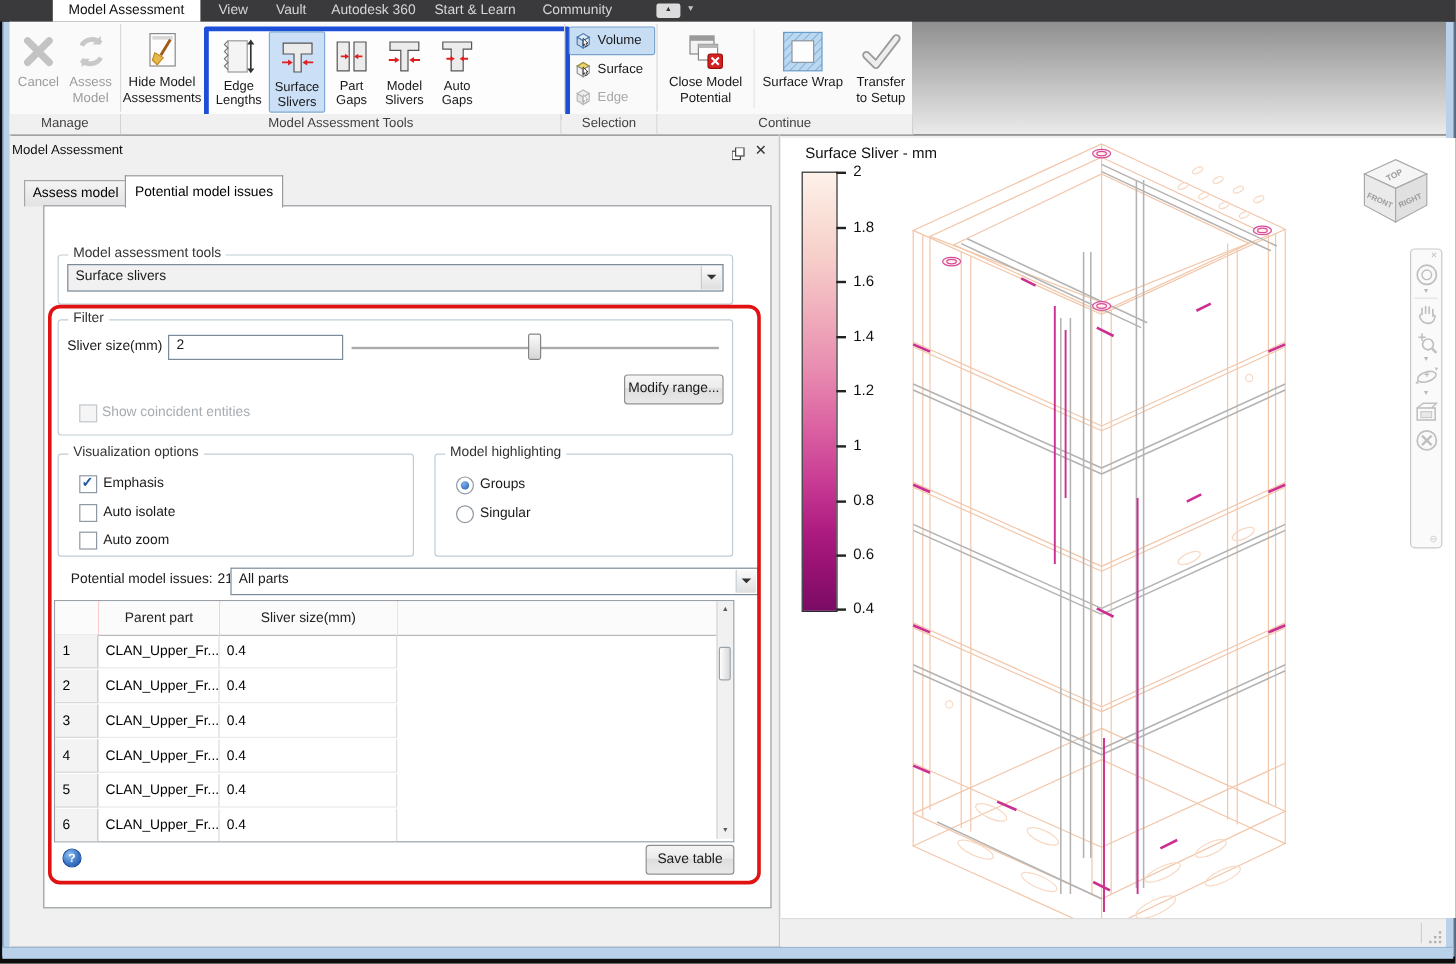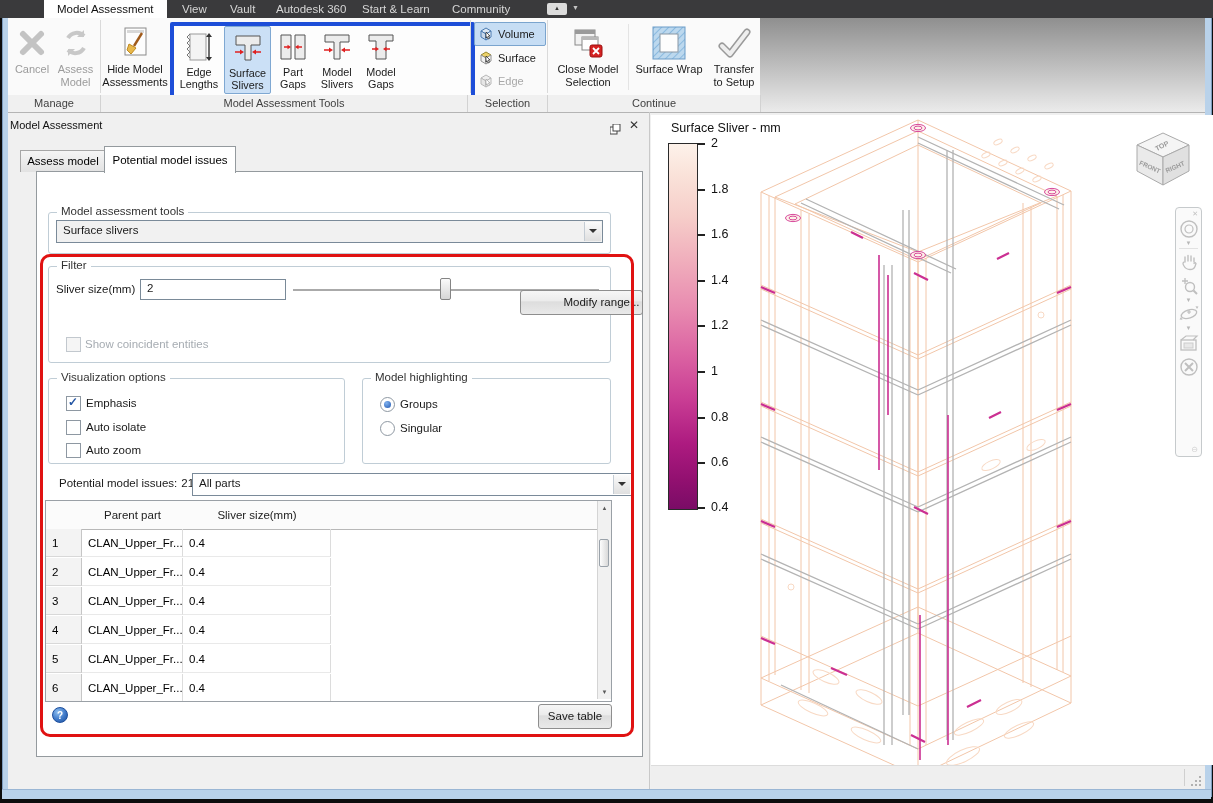--- a/index.html
+++ b/index.html
@@ -171,21 +171,21 @@
     <div class="bl">Model Slivers</div>
   </div>
   <div class="toolbtn" style="width:44px;">
     <div class="ic">
       <svg width="34" height="34" viewBox="0 0 34 34">
         <path d="M5,5 h24 v6 h-7 v18 h-10 V11 h-7 z" fill="#ececec" stroke="#555"></path>
         <path d="M8,19 h4 M26,19 h-4" stroke="#e02020" stroke-width="1.6"></path>
         <path d="M15,19 l-3.5,-2.3 v4.6 z M19,19 l3.5,-2.3 v4.6 z" fill="#e02020"></path>
       </svg>
     </div>
-    <div class="bl">Model Gaps</div>
+    <div class="bl">Auto Gaps</div>
   </div>
 </div>
 <div class="gdiv" style="left:470px;"></div>
 
 <div class="selbtn active" style="top:22px;">
   <svg width="16" height="16" viewBox="0 0 16 16" style="margin-left:3px;">
     <polygon points="3,5 8,2 13,5 8,8" fill="#dce8f4" stroke="#4a7ab0"></polygon>
     <polygon points="3,5 8,8 8,14 3,11" fill="#c8d8ea" stroke="#4a7ab0"></polygon>
     <polygon points="13,5 8,8 8,14 13,11" fill="#eef4fa" stroke="#4a7ab0"></polygon>
     <path d="M8,6 l4,4 h-1.6 l1,2.4 l-1.4,.6 l-1,-2.4 l-1,1.4 z" fill="#fff" stroke="#000" stroke-width=".6"></path>
@@ -216,21 +216,21 @@
   <div class="ic">
     <svg width="34" height="34" viewBox="0 0 34 34">
       <rect x="4" y="4" width="20" height="15" fill="#f2f2f2" stroke="#888"></rect>
       <rect x="4" y="4" width="20" height="4" fill="#9a9a9a"></rect>
       <rect x="11" y="11" width="16" height="13" fill="#ffffff" stroke="#888"></rect>
       <rect x="11" y="11" width="16" height="3" fill="#b8b8b8"></rect>
       <rect x="19" y="19" width="12" height="12" rx="2" fill="#d42222" stroke="#9c0f0f"></rect>
       <path d="M22,22 l6,6 M28,22 l-6,6" stroke="#fff" stroke-width="1.8"></path>
     </svg>
   </div>
-  <div class="bl">Close Model Selection</div>
+  <div class="bl">Close Model Potential</div>
 </div>
 <div class="gdiv" style="left:628px;top:24px;height:66px;background:#e4e4e4;"></div>
 <div class="bigbtn" style="left:631px;width:76px;">
   <div class="ic">
     <svg width="38" height="38" viewBox="0 0 38 38">
       <defs>
         <pattern id="hatch" width="5" height="5" patternUnits="userSpaceOnUse" patternTransform="rotate(45)">
           <rect width="5" height="5" fill="#bcd8ee"></rect>
             <line x1="0" y1="0" x2="0" y2="5" stroke="#7fb2dc" stroke-width="1.6"></line>
         </pattern>
@@ -284,21 +284,21 @@
 
 <div class="gbox" style="left:48px;top:266px;width:561px;height:95px;z-index:4;">
   <div class="gl">Filter</div>
 </div>
 <div class="a txt" style="left:56px;top:283px;z-index:5;">Sliver size(mm)</div>
 <div class="a" style="left:140px;top:279px;width:146px;height:21px;border:1px solid #7a8a98;background:#fff;z-index:5;box-sizing:border-box;">
   <span class="txt" style="position:absolute;left:6px;top:2px;">2</span>
 </div>
 <div class="a" style="left:293px;top:289px;width:306px;height:2px;background:#aaaaaa;z-index:5;"></div>
 <div class="a" style="left:440px;top:278px;width:11px;height:22px;background:linear-gradient(#fafafa,#d6d6d6);border:1px solid #848484;border-radius:2px;z-index:5;box-sizing:border-box;"></div>
-<div class="btn7" style="left:520px;top:290px;width:81px;height:23px;line-height:22px;z-index:5;padding-left:40px;">Modify range...</div>
+<div class="btn7" style="left:520px;top:312px;width:81px;height:23px;line-height:22px;z-index:5;">Modify range...</div>
 <div class="cb disabled" style="left:66px;top:337px;z-index:5;"></div>
 <div class="a txt dim" style="left:85px;top:338px;z-index:5;">Show coincident entities</div>
 
 <div class="gbox" style="left:48px;top:378px;width:295px;height:84px;z-index:4;">
   <div class="gl">Visualization options</div>
 </div>
 <div class="cb checked" style="left:66px;top:396px;z-index:5;"></div>
 <div class="a txt" style="left:86px;top:397px;z-index:5;">Emphasis</div>
 <div class="cb" style="left:66px;top:420px;z-index:5;"></div>
 <div class="a txt" style="left:86px;top:421px;z-index:5;">Auto isolate</div>

